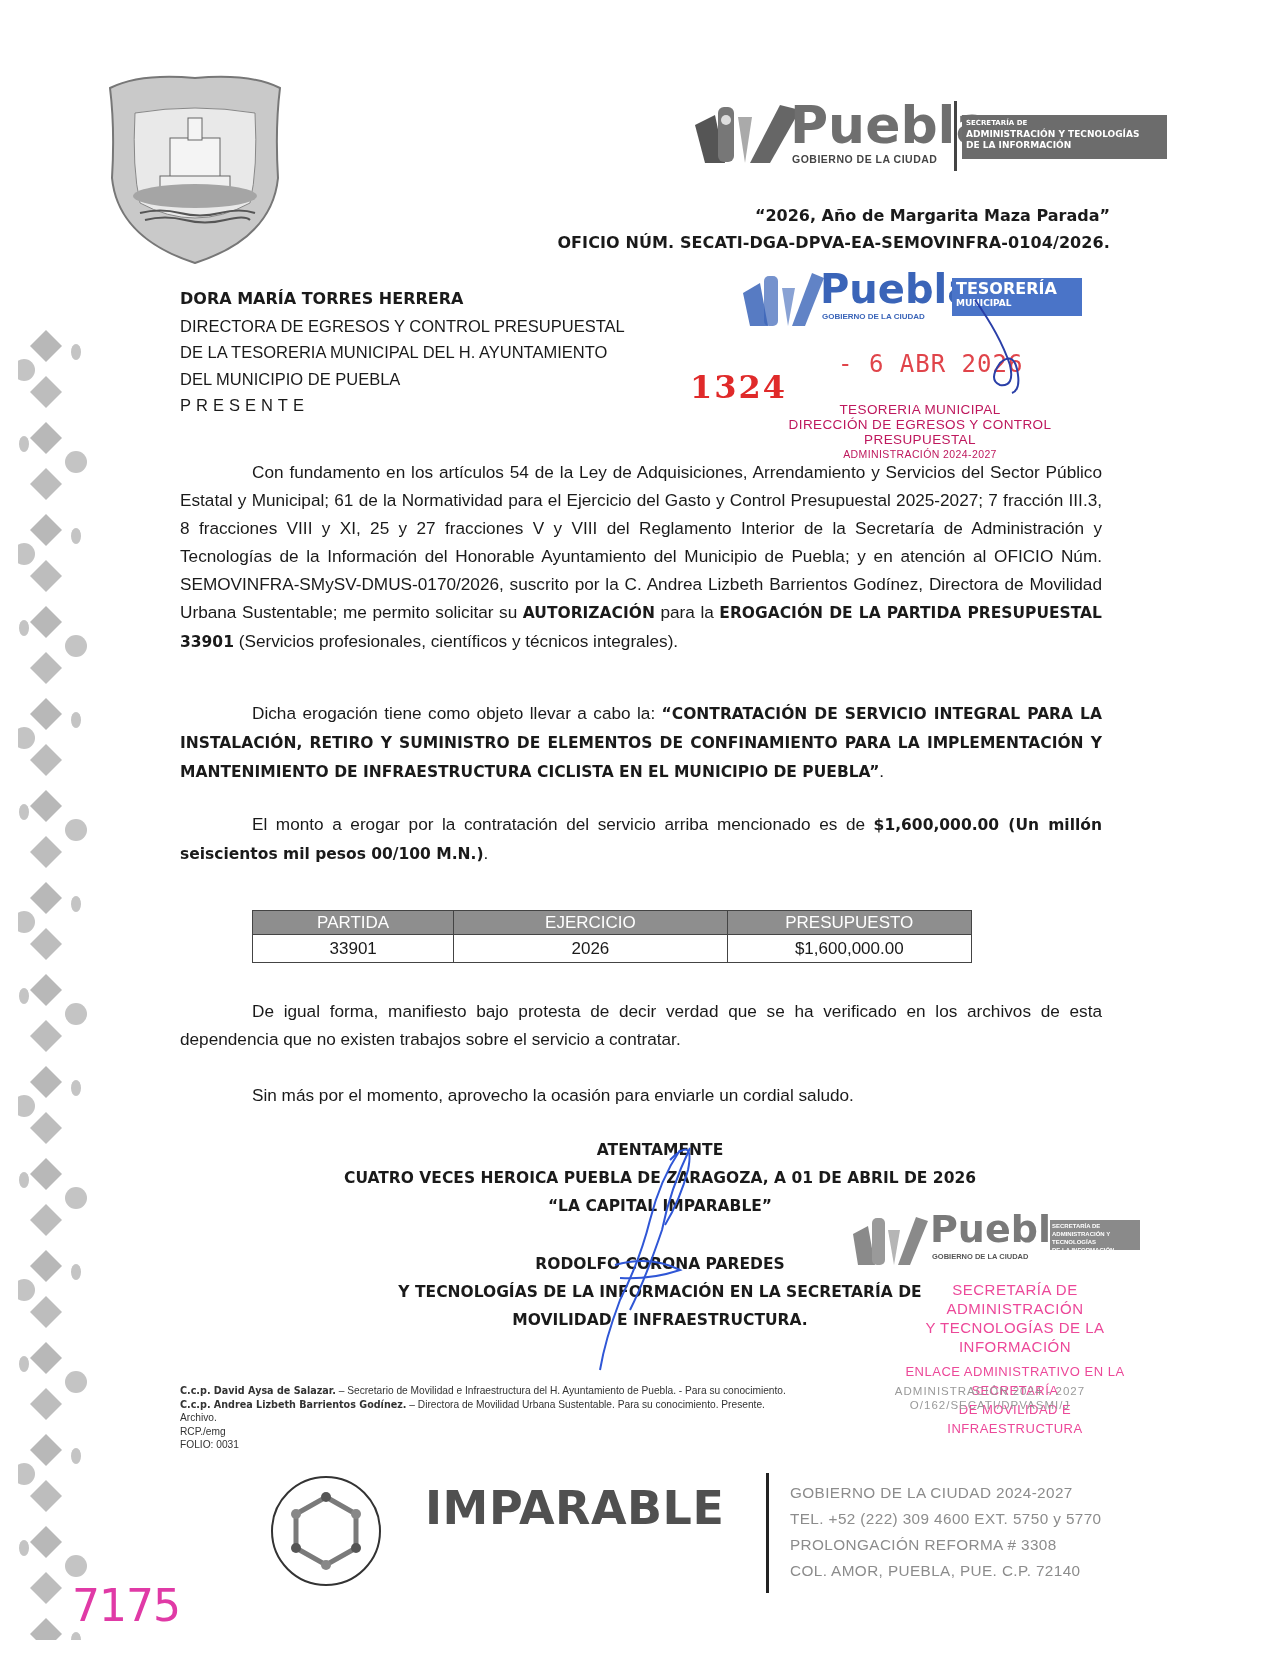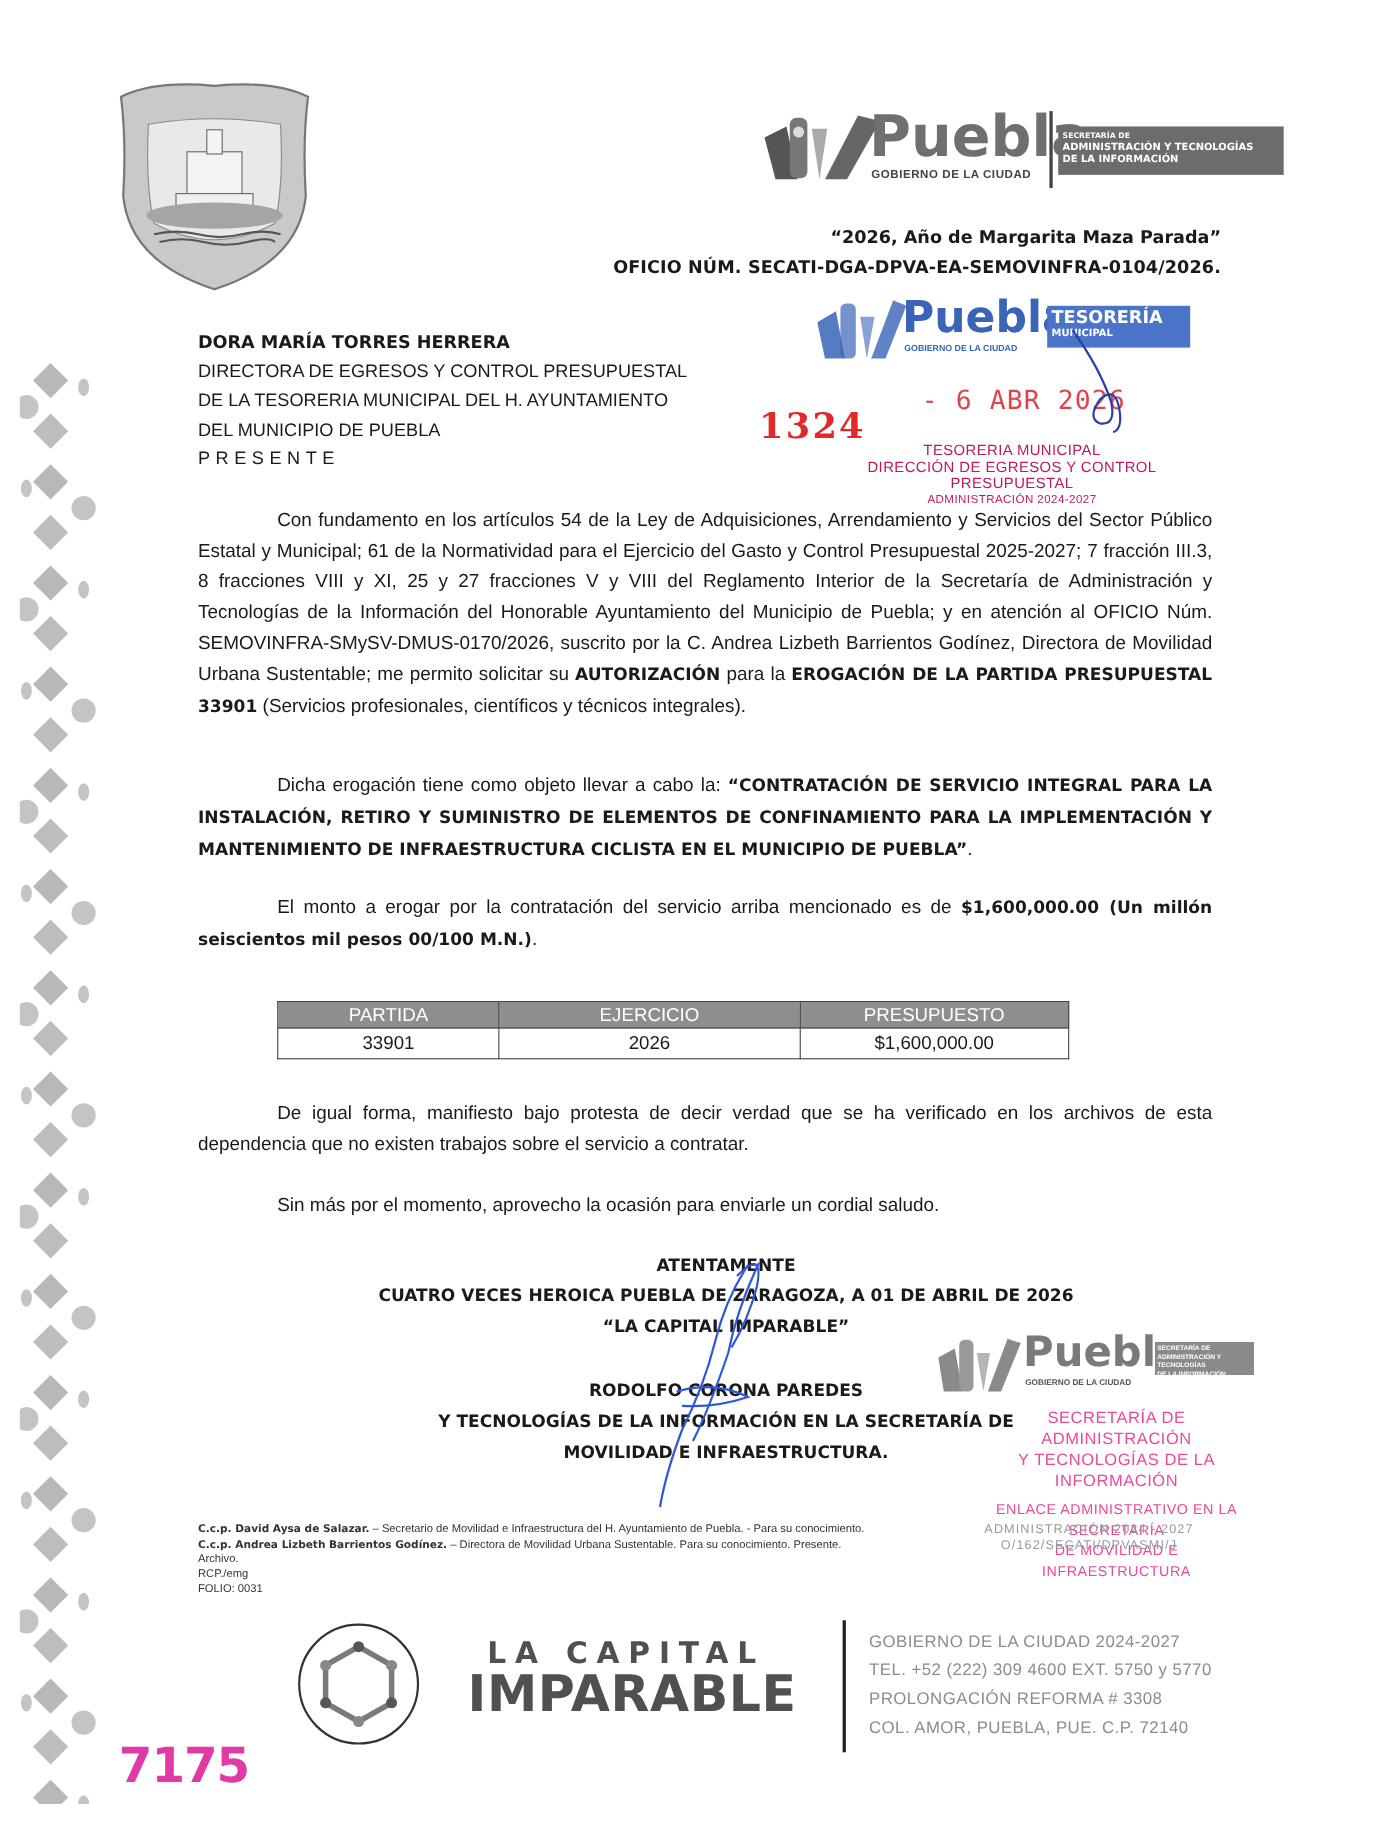--- a/index.html
+++ b/index.html
@@ -17,21 +17,21 @@
   
   .hdr-logo { left:690px; top:95px; width:570px; height:80px; }
   .puebla-word { font-family:"DejaVu Sans", sans-serif; font-weight:bold; color:#6f6f6f; }
   .sec-box { background:#6c6c6c; color:#fff; font-family:"DejaVu Sans", sans-serif; font-weight:bold; }
 
   .year-title { left:500px; top:206px; width:610px; text-align:right; font-family:"DejaVu Sans", sans-serif;
                 font-weight:bold; font-size:16px; }
   .oficio { left:400px; top:233px; width:710px; text-align:right; font-family:"DejaVu Sans", sans-serif;
             font-weight:bold; font-size:16px; letter-spacing:0.1px; }
 
-  .addressee { left:180px; top:286px; font-size:16.5px; line-height:26.5px;margin-top:12px; }
+  .addressee { left:180px; top:286px; font-size:16.5px; line-height:26.5px; }
   .addressee .name { font-family:"DejaVu Sans", sans-serif; font-weight:bold; font-size:16px; }
   .addressee .presente { letter-spacing:5px; }
 
   
   .stamp-logo { left:740px; top:268px; width:345px; height:62px; color:#3a64b8; }
   .stamp-date { left:838px; top:350px; font-family:"DejaVu Sans Mono", monospace; color:#e0444a; font-size:24px; letter-spacing:1px; }
   .stamp-num { left:690px; top:368px; font-family:"DejaVu Serif", serif; color:#e02a2a; font-size:32px; font-weight:bold; letter-spacing:2px; }
   .stamp-text { left:770px; top:402px; width:300px; text-align:center; color:#be185d; font-size:13.5px; line-height:15px; letter-spacing:0.4px; }
   .stamp-text .small { font-size:10.5px; }
 
@@ -53,21 +53,21 @@
   .ccp { left:180px; top:1384px; font-size:10.2px; line-height:13.5px; color:#333; }
   .ccp b { font-size:9.6px; }
 
   .footer-seal { left:270px; top:1475px; width:112px; height:112px; }
   .capital { left:415px; top:1488px; width:300px; color:#505050; }
   .capital .l1 { font-family:"DejaVu Sans", sans-serif; font-weight:bold; font-size:27px; letter-spacing:8px; padding-left:28px; }
   .capital .l2 { font-family:"DejaVu Sans", sans-serif; font-weight:bold; font-size:46px; letter-spacing:0.5px; line-height:40px; padding-left:10px; }
   .vbar { left:766px; top:1473px; width:3px; height:120px; background:#222; }
   .contact { left:790px; top:1480px; color:#8c8c8c; font-size:15.3px; line-height:26px; letter-spacing:0.4px; }
 
-  .folio-hand { left:72px; top:1580px; color:#e03aa6; font-family:"DejaVu Sans", sans-serif; font-size:44px; font-weight:700; letter-spacing:-1px;margin-left:36px; }
+  .folio-hand { left:72px; top:1580px; color:#e03aa6; font-family:"DejaVu Sans", sans-serif; font-size:44px; font-weight:400; letter-spacing:-1px; }
 </style>
 </head>
 <body>
 
 <div class="abs strip">
   <svg viewBox="0 0 70 1310" id="stripSvg">
       <path d="M28 0 L44 16 L28 32 L12 16 Z" fill="#b8b8b8"></path>
       <path d="M28 46 L44 62 L28 78 L12 62 Z" fill="#bdbdbd"></path>
       <circle cx="6" cy="40" r="11" fill="#c4c4c4"></circle>
       <ellipse cx="58" cy="22" rx="5" ry="8" fill="#c4c4c4"></ellipse>
@@ -291,21 +291,20 @@
     <path d="M56 22 L86 39 L86 73 L56 90 L26 73 L26 39 Z" fill="none" stroke="#7a7a7a" stroke-width="5"></path>
     <circle cx="56" cy="22" r="5" fill="#555"></circle>
       <circle cx="86" cy="39" r="5" fill="#888"></circle>
     <circle cx="86" cy="73" r="5" fill="#555"></circle>
       <circle cx="56" cy="90" r="5" fill="#888"></circle>
     <circle cx="26" cy="73" r="5" fill="#555"></circle>
       <circle cx="26" cy="39" r="5" fill="#888"></circle>
   </svg>
 </div>
 <div class="abs capital">
-  <div class="l1">LA CAPITAL</div>
   <div class="l2">IMPARABLE</div>
 </div>
 <div class="abs vbar"></div>
 <div class="abs contact">
   <div>GOBIERNO DE LA CIUDAD 2024-2027</div>
   <div>TEL. +52 (222) 309 4600 EXT. 5750 y 5770</div>
   <div>PROLONGACIÓN REFORMA # 3308</div>
   <div>COL. AMOR, PUEBLA, PUE. C.P. 72140</div>
 </div>
 <div class="abs folio-hand">7175</div>

